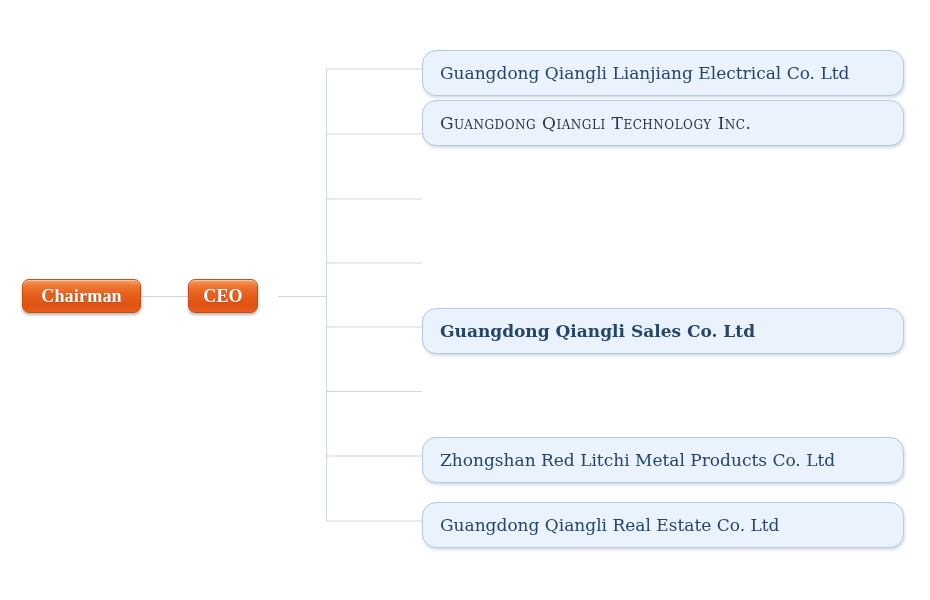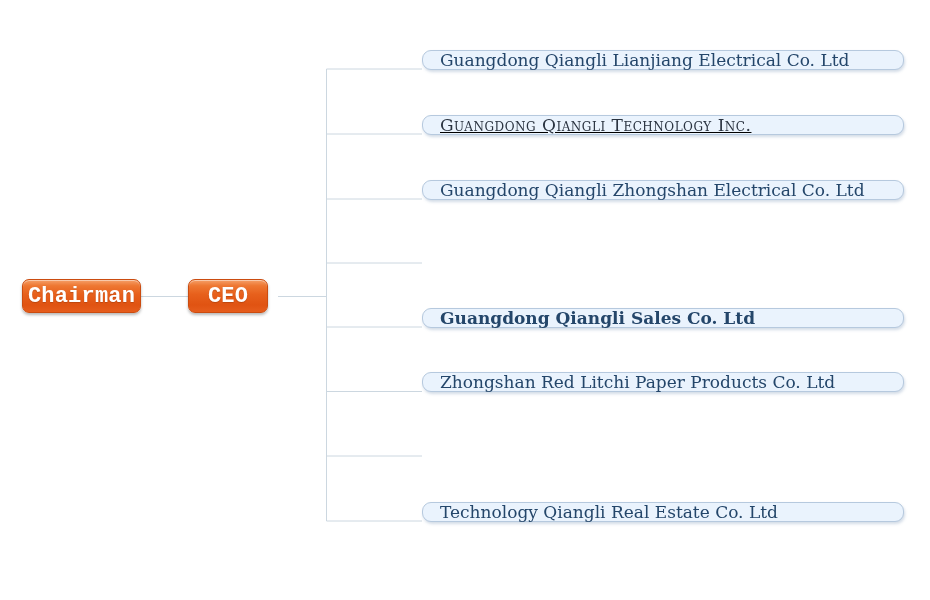--- a/index.html
+++ b/index.html
@@ -37,55 +37,55 @@
     box-shadow: 0 2px 3px rgba(0,0,0,0.28),
                 inset 0 1px 0 rgba(255,255,255,0.45);
     display: flex;
     align-items: center;
     justify-content: center;
     box-sizing: border-box;
   }
   .exec-label {
     color: #ffffff;
     font-weight: bold;
-    font-size: 22px;
+    font-size: 18px;
     letter-spacing: 0.2px;
     text-shadow: 0 1px 1px rgba(120,40,0,0.35);
-    font-family: Liberation Mono, monospace;
+    font-family: Liberation Serif, serif;
   }
   .node-chairman { left: 22px;  top: 279px; width: 119px; }
-  .node-ceo      { left: 188px; top: 279px; width: 80px;  }
+  .node-ceo      { left: 188px; top: 279px; width: 70px;  }
 
   .sub {
     position: absolute;
     left: 422px;
     width: 482px;
-    height: 20px;
+    height: 46px;
     box-sizing: border-box;
     background: #eaf3fd;
     border: 1px solid #b6c9de;
-    border-radius: 9px;
+    border-radius: 14px;
     box-shadow: 1px 2px 3px rgba(110,140,175,0.30);
     display: flex;
     align-items: center;
   }
   .sub-label {
     font-family: "DejaVu Serif", "Liberation Serif", serif;
     font-size: 17px;
     color: #24466a;
     padding-left: 17px;
     white-space: nowrap;
   }
   .sub-label[data-style="small-caps"] {
     font-variant: small-caps;
     letter-spacing: 0.5px;
     color: #2a3340;
   }
   .sub-1 { top: 50px; }
-  .sub-2 { top: 115px; text-decoration: underline; }
+  .sub-2 { top: 100px; }
   .sub-3 { top: 180px; }
   .sub-4 { top: 244px; }
   .sub-5 { top: 308px; font-weight: bold; }
   .sub-6 { top: 372px; }
   .sub-7 { top: 437px; }
   .sub-8 { top: 502px; }
 </style>
 </head>
 <body>
 
@@ -118,31 +118,28 @@
   </div>
 
   <div class="sub sub-1">
     <span class="sub-label" data-style="normal">Guangdong Qiangli Lianjiang Electrical Co. Ltd</span>
   </div>
 
   <div class="sub sub-2">
     <span class="sub-label" data-style="small-caps">Guangdong Qiangli Technology Inc.</span>
   </div>
 
-  <div class="sub sub-3">
-    <span class="sub-label" data-style="normal">Guangdong Qiangli Zhongshan Electrical Co. Ltd</span>
-  </div>
 
 
   <div class="sub sub-5">
     <span class="sub-label" data-style="normal">Guangdong Qiangli Sales Co. Ltd</span>
   </div>
 
-  <div class="sub sub-6">
-    <span class="sub-label" data-style="normal">Zhongshan Red Litchi Paper Products Co. Ltd</span>
+
+  <div class="sub sub-7">
+    <span class="sub-label" data-style="normal">Zhongshan Red Litchi Metal Products Co. Ltd</span>
   </div>
 
-
   <div class="sub sub-8">
-    <span class="sub-label" data-style="normal">Technology Qiangli Real Estate Co. Ltd</span>
+    <span class="sub-label" data-style="normal">Guangdong Qiangli Real Estate Co. Ltd</span>
   </div>
 
 </div>
 
 </body></html>

